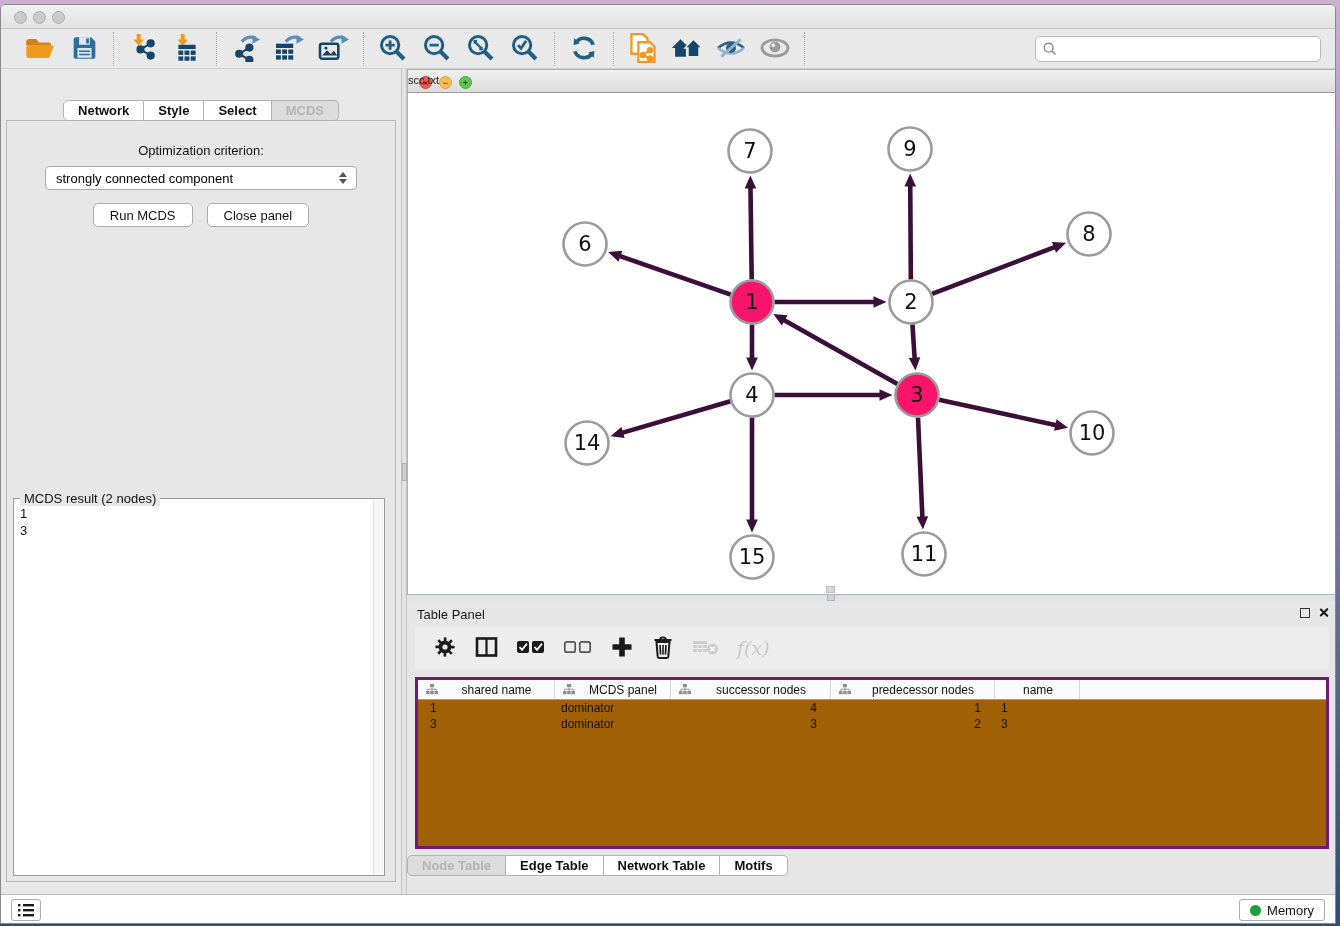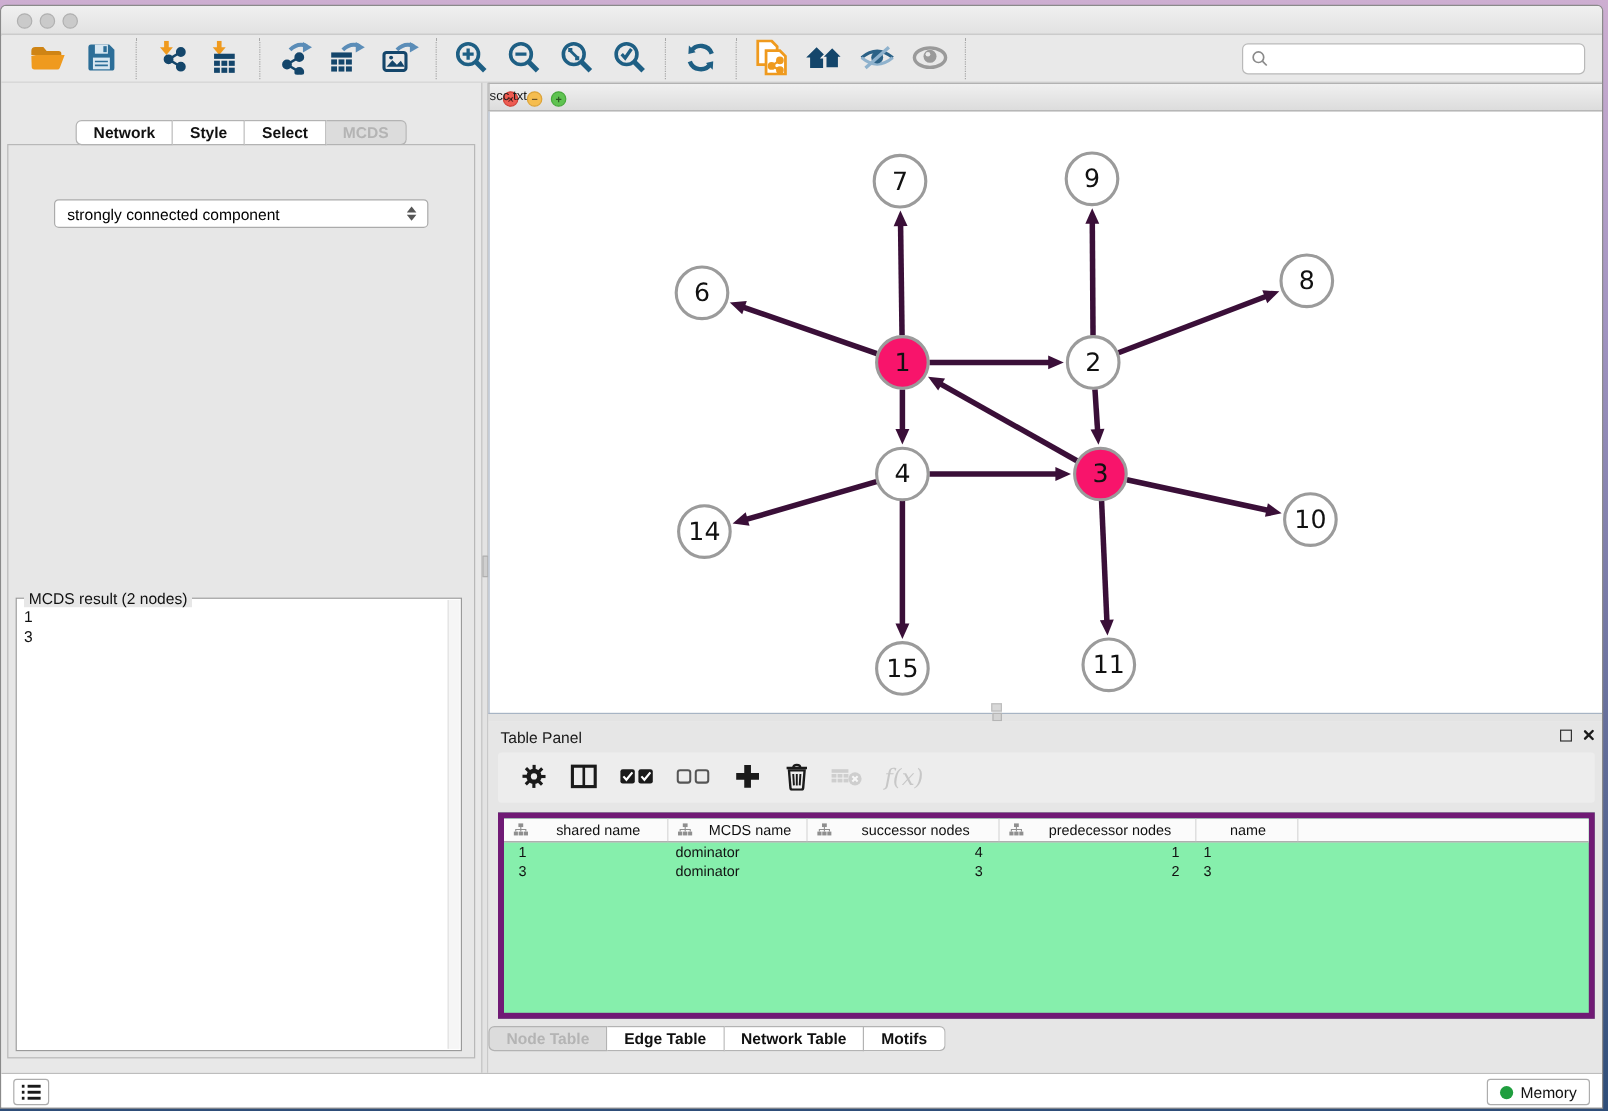--- a/index.html
+++ b/index.html
@@ -65,25 +65,25 @@
   .net-window { position:absolute; left:406px; top:0; width:930px; height:526px; }
   .net-titlebar { position:absolute; left:0; top:0; width:100%; height:24px; background:linear-gradient(#f0f0f0,#dcdcdc); border:1px solid #b2b2b2; border-bottom-color:#9a9a9a; }
   .net-title { position:absolute; width:100%; top:4px; text-align:left; font-size:11px; color:#1a1a1a; }
   .net-dot { position:absolute; top:5.5px; width:13px; height:13px; border-radius:50%; font-size:9px; font-weight:bold; text-align:center; line-height:12px; color:rgba(0,0,0,.55); cursor:pointer; }
   .net-canvas { position:absolute; left:0; top:24px; width:100%; height:502px; background:#fff; border:1px solid #a7b4c4; border-top:none; }
   .net-hthumb { position:absolute; left:418px; bottom:1px; width:9px; height:7px; background:#d8d8d8; border:1px solid #bdbdbd; }
 
   
   .table-panel { position:absolute; left:406px; top:532px; width:930px; height:295px; background:#e6e6e6; }
   .tp-toolbar { position:absolute; left:8px; right:8px; top:26px; height:42px; background:#ededed; border-radius:3px; display:flex; align-items:center; gap:17px; padding-left:18px; }
-  .tp-btn { background:none; border:none; cursor:pointer; display:flex; align-items:center; justify-content:flex-end; min-width:24px; height:28px; }
+  .tp-btn { background:none; border:none; cursor:pointer; display:flex; align-items:center; justify-content:center; min-width:24px; height:28px; }
   .tp-btn.disabled { cursor:default; opacity:.55; }
   .fx { font-family:"DejaVu Serif",serif; font-style:italic; font-size:19px; color:#a9a9a9; }
 
-  .data-table { position:absolute; left:8px; right:8px; top:76px; height:172px; background:#86efac; border:5px solid #701a75; overflow:hidden; }
+  .data-table { position:absolute; left:8px; right:8px; top:76px; height:172px; background:#a16207; border:3px solid #701a75; overflow:hidden; }
   .dt-header { display:flex; height:20px; border-bottom:1px solid #9c9c9c; background:#fbfbfb; }
   .dt-hcell { display:flex; align-items:center; font-size:12px; color:#111; border-right:1px solid #d7d7d7; padding-left:8px; gap:7px; }
   .dt-hcell .hlabel { flex:1; text-align:center; padding-right:6px; }
   .dt-row { display:flex; height:16px; }
   .dt-cell { font-size:12px; color:#111; padding:0 4px; display:flex; align-items:center; overflow:hidden; }
   .dt-cell.right { justify-content:flex-end; padding-right:14px; }
 
   .tp-tabs { position:absolute; bottom:20px; width:100%; display:flex; justify-content:flex-start; }
 
   
@@ -291,26 +291,31 @@
   <div class="main">
 
     <div class="control-panel">
       <div class="cp-tabs" id="cp-tabs">
           <div class="seg-tab">Network</div>
           <div class="seg-tab">Style</div>
           <div class="seg-tab">Select</div>
           <div class="seg-tab active">MCDS</div>
         </div>
       <div class="cp-pane">
+        <div class="opt-label">Optimization criterion:</div>
         <div class="dropdown">
           <span class="dd-label">strongly connected component</span>
           <span class="dd-arrows">
               <i class="up"></i>
               <i class="down"></i>
             </span>
+        </div>
+        <div class="cp-buttons">
+          <button class="push-btn">Run MCDS</button>
+          <button class="push-btn">Close panel</button>
         </div>
         <div class="result-fieldset">
           <span class="result-legend">MCDS result (2 nodes)</span>
           <div class="result-body" id="result-body">1
 3</div>
           <div class="result-scroll"></div>
         </div>
       </div>
     </div>
 
@@ -508,21 +513,21 @@
             <div class="dt-hcell" style="width: 116px;">
               <svg width="12" height="11" viewBox="0 0 12 11">
                 <g fill="#8f8f8f">
                   <rect x="4" y="0" width="4" height="3.2"></rect>
                   <rect x="0" y="7" width="3.6" height="3.2"></rect>
                   <rect x="4.2" y="7" width="3.6" height="3.2"></rect>
                   <rect x="8.4" y="7" width="3.6" height="3.2"></rect>
                 </g>
                 <path d="M6 3.2 v2 M1.8 7 v-1.8 h8.4 v1.8 M6 5.2 v1.8" stroke="#8f8f8f" stroke-width="0.9" fill="none"></path>
               </svg>
-              <span class="hlabel">MCDS name</span>
+              <span class="hlabel">MCDS panel</span>
             </div>
             <div class="dt-hcell" style="width: 160px;">
               <svg width="12" height="11" viewBox="0 0 12 11">
                 <g fill="#8f8f8f">
                   <rect x="4" y="0" width="4" height="3.2"></rect>
                   <rect x="0" y="7" width="3.6" height="3.2"></rect>
                   <rect x="4.2" y="7" width="3.6" height="3.2"></rect>
                   <rect x="8.4" y="7" width="3.6" height="3.2"></rect>
                 </g>
                 <path d="M6 3.2 v2 M1.8 7 v-1.8 h8.4 v1.8 M6 5.2 v1.8" stroke="#8f8f8f" stroke-width="0.9" fill="none"></path>

